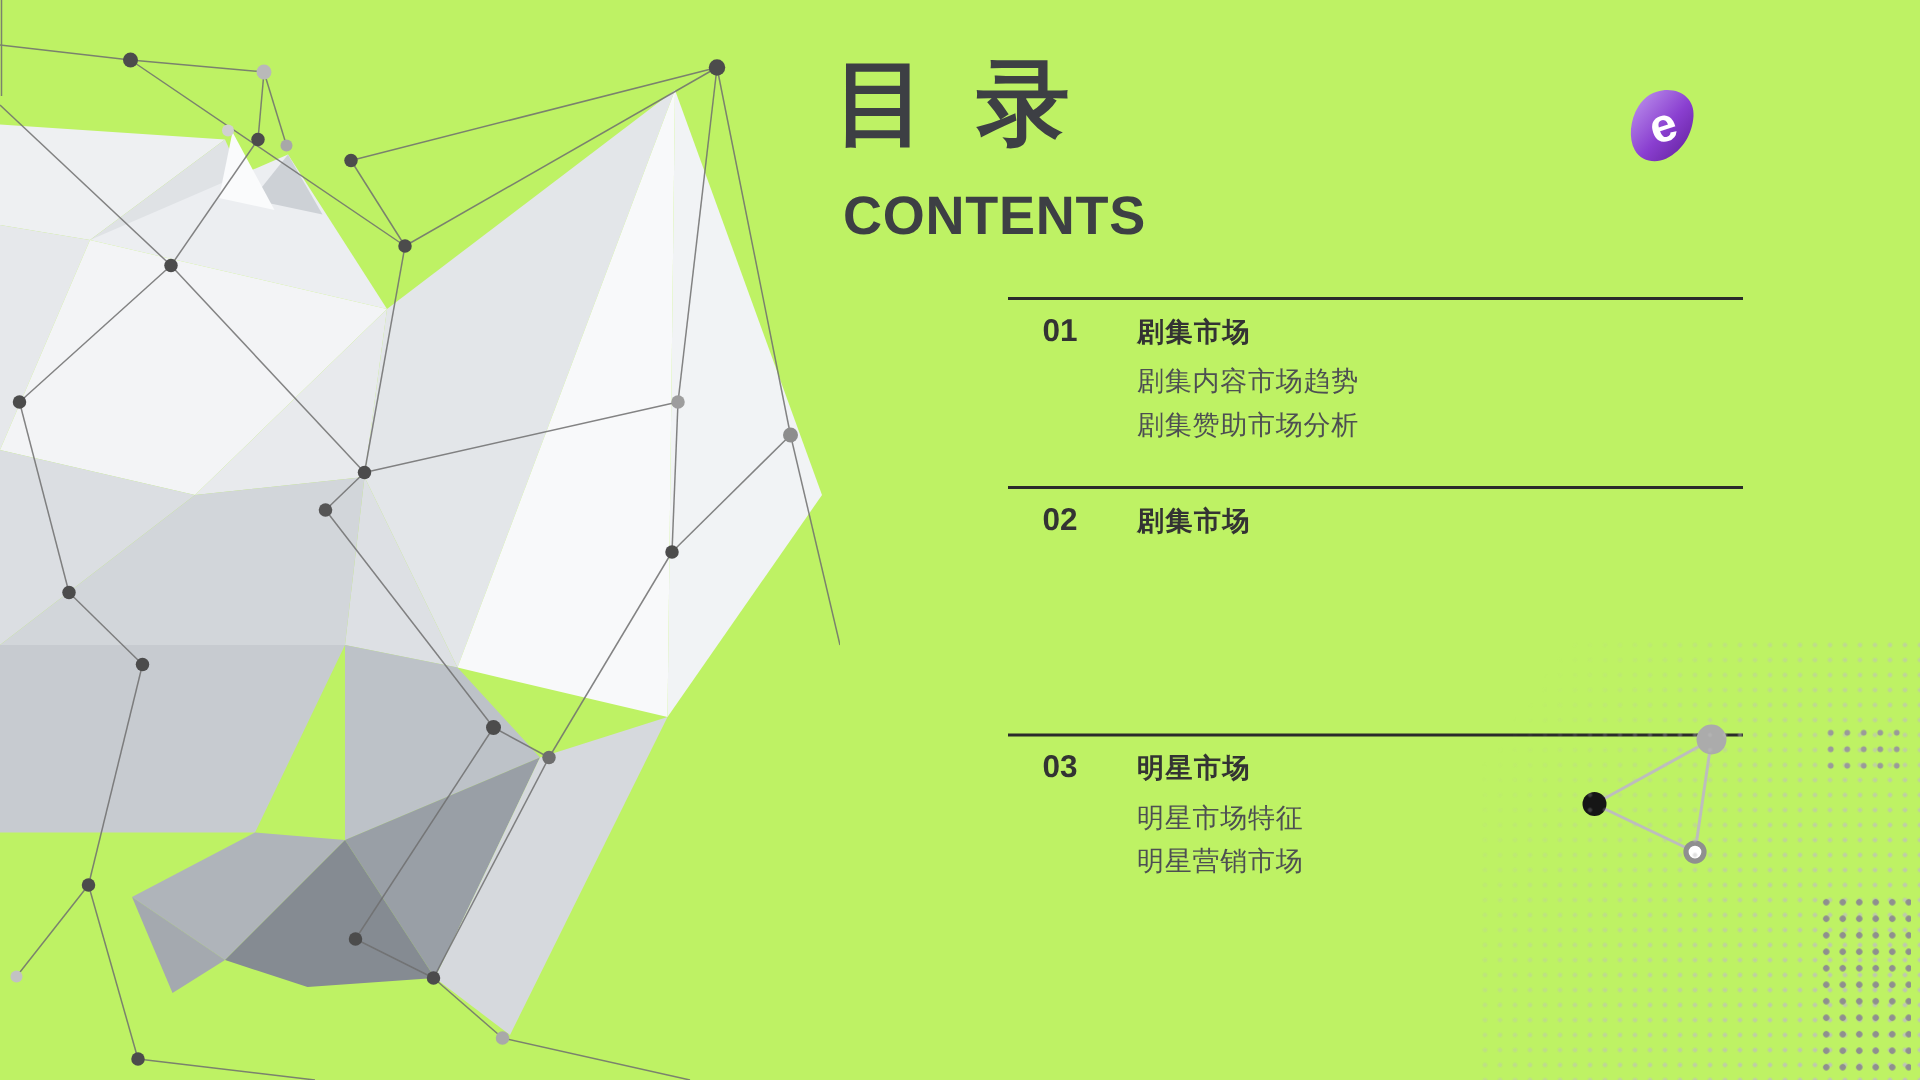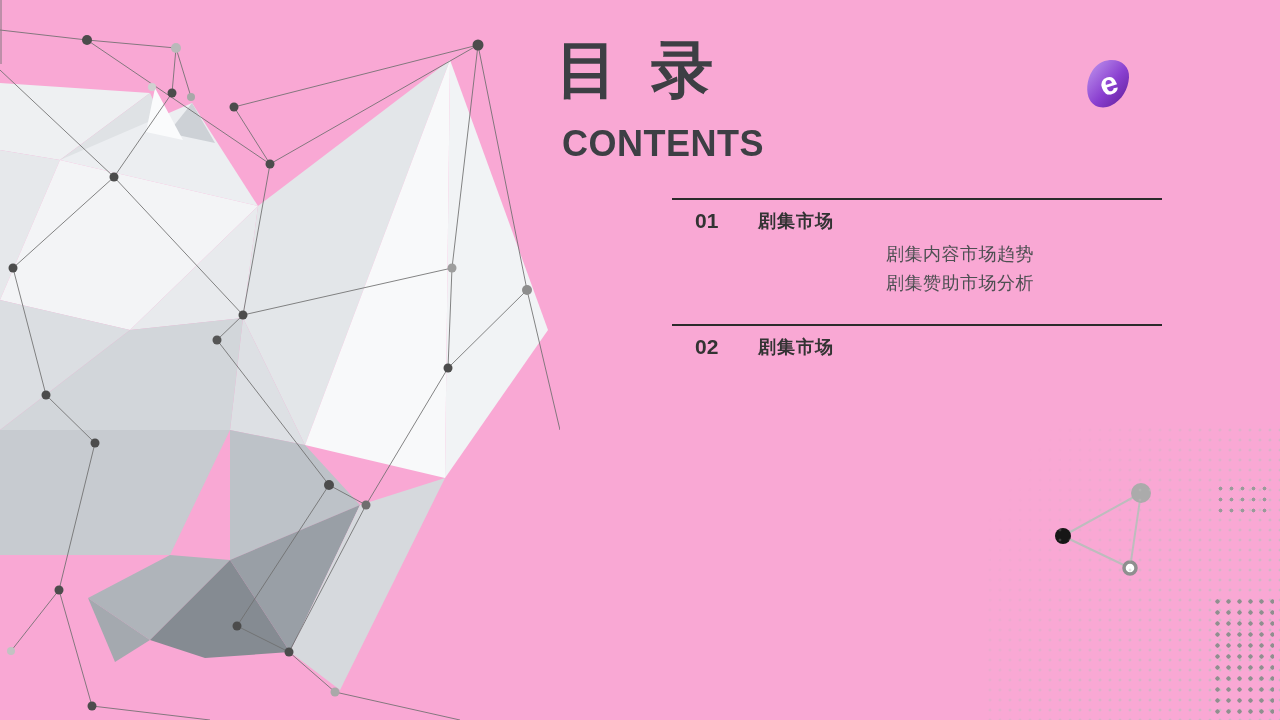--- a/index.html
+++ b/index.html
@@ -1,17 +1,17 @@
 <!DOCTYPE html>
 <html><head>
 <meta charset="utf-8">
 <style>
   html,body{margin:0;padding:0;background:#888;}
   .slide{
-    position:relative;width:1280px;height:720px;background:#f9a8d4;overflow:hidden;
+    position:relative;width:1280px;height:720px;background:#bef264;overflow:hidden;
     font-family:"Liberation Sans","DejaVu Sans",sans-serif;
   }
   .plexus{position:absolute;left:0;top:0;}
   
   .title-cn{
     position:absolute;left:556px;top:36px;
     font-size:62px;font-weight:700;color:#3d3f44;letter-spacing:8px;line-height:1.1;white-space:pre;
   }
   .title-en{
     position:absolute;left:562px;top:123px;
@@ -21,21 +21,21 @@
   .logo{position:absolute;left:1084px;top:55px;display:flex;align-items:flex-start;}
   .logo-text{margin-left:7px;}
   .logo-cn{font-size:37px;font-weight:700;color:#1f1f1f;letter-spacing:5px;line-height:1.1;white-space:nowrap;}
   .logo-en{font-size:20px;font-weight:700;color:#7b35b8;letter-spacing:2px;margin-top:0px;}
   
   .toc-section{position:absolute;left:672px;width:490px;}
   .toc-rule{height:2px;background:#2b2b2b;width:100%;}
   .toc-head{margin-top:9px;padding-left:23px;display:flex;align-items:center;}
   .toc-num{display:inline-block;width:63px;font-size:21px;font-weight:700;color:#333;}
   .toc-title{font-size:18px;font-weight:700;color:#333;letter-spacing:1px;}
-  .toc-items{margin:7px 0 0 0;padding:0 0 0 86px;list-style:none;text-align:center;}
+  .toc-items{margin:7px 0 0 0;padding:0 0 0 86px;list-style:none;}
   .toc-items li{font-size:18px;line-height:29px;color:#4d4f52;letter-spacing:0.5px;}
   
   .tri-decor{position:absolute;left:1045px;top:478px;}
   
   .dots{position:absolute;pointer-events:none;}
   .dots-light{
     left:985px;top:425px;width:295px;height:295px;
     background-image:radial-gradient(circle,#bfbfbf 1.2px,transparent 1.7px);
     background-size:10px 10px;
     -webkit-mask-image:linear-gradient(125deg,transparent 12%,rgba(0,0,0,.55) 55%,#000 100%);
@@ -180,20 +180,31 @@
   </section>
 
   <section class="toc-section" style="top:324px">
     <div class="toc-rule"></div>
     <div class="toc-head">
       <span class="toc-num">02</span>
       <span class="toc-title">剧集市场</span>
     </div>
   </section>
 
+  <section class="toc-section" style="top:489px">
+    <div class="toc-rule"></div>
+    <div class="toc-head">
+      <span class="toc-num">03</span>
+      <span class="toc-title">明星市场</span>
+    </div>
+    <ul class="toc-items">
+      <li>明星市场特征</li>
+      <li>明星营销市场</li>
+    </ul>
+  </section>
 
   <svg class="tri-decor" width="115" height="102" viewBox="0 0 115 102">
     <g stroke="#bdbdbd" stroke-width="2">
       <line x1="96" y1="15" x2="18" y2="58"></line>
       <line x1="18" y1="58" x2="85" y2="90"></line>
       <line x1="96" y1="15" x2="85" y2="90"></line>
     </g>
     <circle cx="96" cy="15" r="10" fill="#ababab"></circle>
     <circle cx="18" cy="58" r="8" fill="#161616"></circle>
     <circle cx="85" cy="90" r="6" fill="#ffffff" stroke="#8f8f8f" stroke-width="3.5"></circle>

